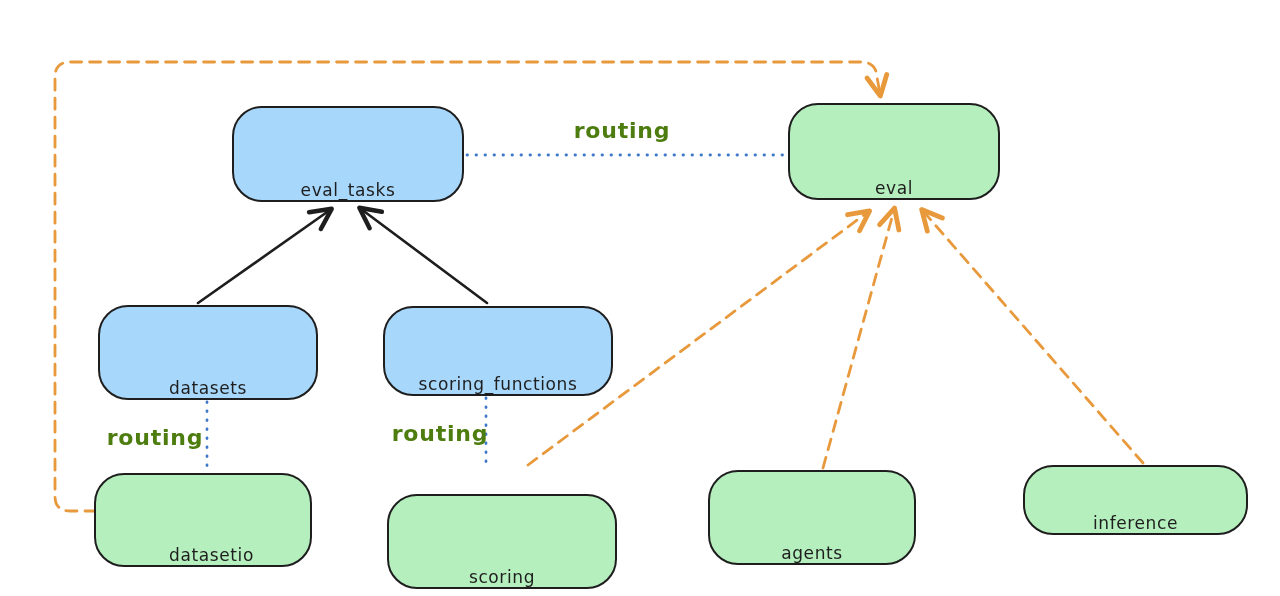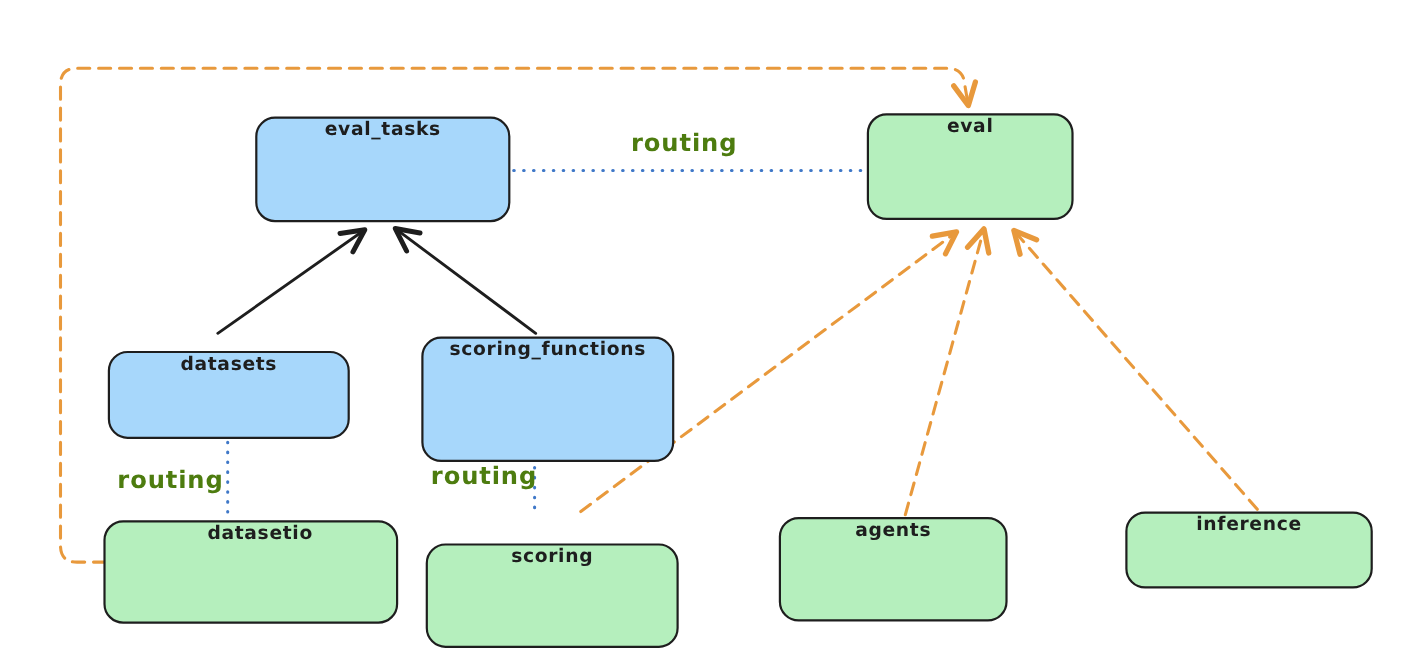--- a/index.html
+++ b/index.html
@@ -4,25 +4,24 @@
 <style>
   html,body{margin:0;padding:0;background:#ffffff;}
   .canvas{
     position:relative;width:1280px;height:596px;background:#ffffff;overflow:hidden;
     font-family:"DejaVu Sans","Liberation Sans",sans-serif;
   }
   svg.edge-layer{position:absolute;left:0;top:0;width:1280px;height:596px;}
   .node{
     position:absolute;
     border:2.5px solid #1e1e1e;
-    border-radius:18px;
-    display:flex;align-items:flex-start;justify-content:center;
+    border-radius:30px;
+    display:flex;align-items:flex-end;justify-content:center;
     font-size:17px;color:#1e1e1e;letter-spacing:0.6px;
     box-sizing:border-box;
-    font-weight:bold;
   }
   .node.blue{background:#a7d7fb;}
   .node.green{background:#b5efbd;}
   .edge-label{
     position:absolute;
     color:#4d7c0f;font-weight:bold;font-size:22px;letter-spacing:0.8px;
     transform:translateX(-50%);
     white-space:nowrap;
     text-align:center;
   }
@@ -52,33 +51,33 @@
     <path d="M 96 511 L 70 511 Q 55 511 55 496 L 55 77 Q 55 62 70 62 L 861 62 Q 876 62 877 77 L 880 94" fill="none" stroke="#e8993c" stroke-width="2.8" stroke-linecap="round" stroke-dasharray="11 8" marker-end="url(#head-orange)"></path>
     <line x1="528" y1="465" x2="868" y2="212" stroke="#e8993c" stroke-width="2.8" stroke-linecap="round" stroke-dasharray="11 8" marker-end="url(#head-orange)"></line>
     <line x1="823" y1="468" x2="894" y2="210" stroke="#e8993c" stroke-width="2.8" stroke-linecap="round" stroke-dasharray="11 8" marker-end="url(#head-orange)"></line>
     <line x1="1143" y1="463" x2="923" y2="211" stroke="#e8993c" stroke-width="2.8" stroke-linecap="round" stroke-dasharray="11 8" marker-end="url(#head-orange)"></line>
   </svg>
 
   <div class="node blue" style="left:232px;top:106px;width:232px;height:96px;">
     <span>eval_tasks</span>
   </div>
 
-  <div class="node green" style="left:788px;top:103px;width:188px;height:97px;">
+  <div class="node green" style="left:788px;top:103px;width:212px;height:97px;">
     <span>eval</span>
   </div>
 
-  <div class="node blue" style="left:98px;top:319px;width:220px;height:80px;">
+  <div class="node blue" style="left:98px;top:305px;width:220px;height:95px;">
     <span>datasets</span>
   </div>
 
-  <div class="node blue" style="left:383px;top:306px;width:230px;height:114px;">
+  <div class="node blue" style="left:383px;top:306px;width:230px;height:90px;">
     <span>scoring_functions</span>
   </div>
 
-  <div class="node green" style="left:94px;top:473px;width:268px;height:94px;padding-left:17px;">
+  <div class="node green" style="left:94px;top:473px;width:218px;height:94px;padding-left:17px;">
     <span>datasetio</span>
   </div>
 
   <div class="node green" style="left:387px;top:470px;width:230px;height:95px;margin-top:24px;">
     <span>scoring</span>
   </div>
 
   <div class="node green" style="left:708px;top:470px;width:208px;height:95px;">
     <span>agents</span>
   </div>

